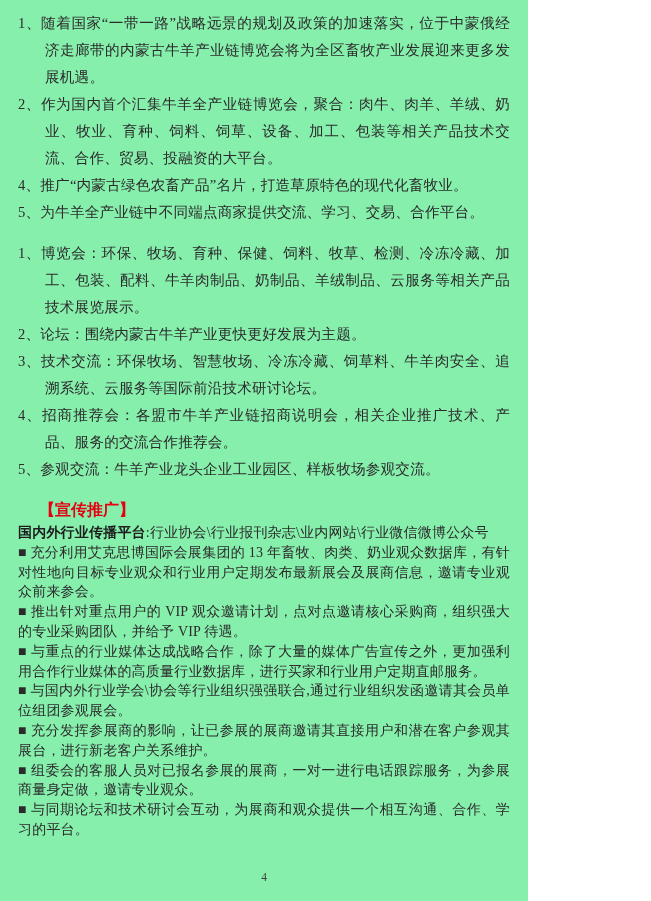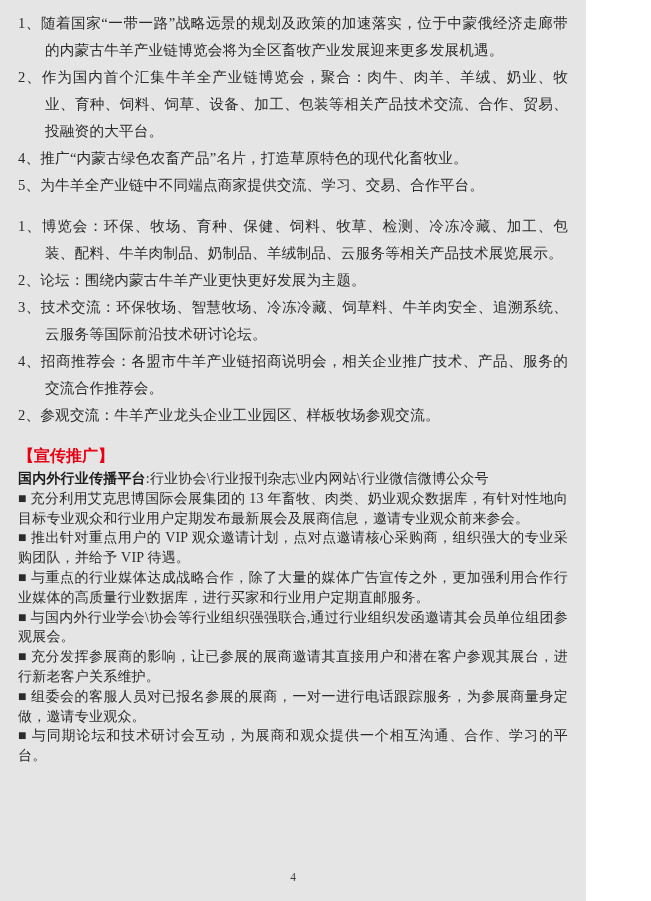--- a/index.html
+++ b/index.html
@@ -2,23 +2,23 @@
 <html><head>
 <meta charset="utf-8">
 <style>
   html, body {
     margin: 0;
     padding: 0;
     background: #ffffff;
   }
   .page {
     position: relative;
-    width: 586px;
+    width: 528px;
     height: 901px;
-    background: #e5e5e5;
+    background: #86efac;
     overflow: hidden;
     color: #2b2b2b;
     font-family: "Liberation Serif", "DejaVu Serif", serif;
     box-sizing: border-box;
   }
   .content {
     padding: 10px 18px 0 18px;
   }
   
   .num-item {
@@ -31,21 +31,21 @@
     letter-spacing: 0.2px;
   }
   .sec-title {
     margin: 0;
     font-size: 16px;
     line-height: 27px;
     font-weight: bold;
     color: #e60012;
   }
   .conf-list { margin-top: 14px; }
-  .promo-title { margin-top: 13px; }
+  .promo-title { margin-top: 13px; margin-left: 21px; }
   
   .promo-line {
     margin: 0;
     font-size: 14px;
     line-height: 19.8px;
     text-align: justify;
     letter-spacing: 0.2px;
   }
   .platform-label { font-weight: bold; color: #1e1e1e; }
   .page-num {
@@ -71,21 +71,21 @@
       <p class="num-item">4、推广“内蒙古绿色农畜产品”名片，打造草原特色的现代化畜牧业。</p>
       <p class="num-item">5、为牛羊全产业链中不同端点商家提供交流、学习、交易、合作平台。</p>
     </section>
 
 
     <section class="conf-list">
       <p class="num-item">1、博览会：环保、牧场、育种、保健、饲料、牧草、检测、冷冻冷藏、加工、包装、配料、牛羊肉制品、奶制品、羊绒制品、云服务等相关产品技术展览展示。</p>
       <p class="num-item">2、论坛：围绕内蒙古牛羊产业更快更好发展为主题。</p>
       <p class="num-item">3、技术交流：环保牧场、智慧牧场、冷冻冷藏、饲草料、牛羊肉安全、追溯系统、云服务等国际前沿技术研讨论坛。</p>
       <p class="num-item">4、招商推荐会：各盟市牛羊产业链招商说明会，相关企业推广技术、产品、服务的交流合作推荐会。</p>
-      <p class="num-item">2、参观交流：牛羊产业龙头企业工业园区、样板牧场参观交流。</p>
+      <p class="num-item">5、参观交流：牛羊产业龙头企业工业园区、样板牧场参观交流。</p>
     </section>
 
     <h2 class="sec-title promo-title">【宣传推广】</h2>
 
     <section>
       <p class="promo-line"><span class="platform-label">国内外行业传播平台</span><span>:行业协会\行业报刊杂志\业内网站\行业微信微博公众号</span></p>
       <p class="promo-line">■ 充分利用艾克思博国际会展集团的 13 年畜牧、肉类、奶业观众数据库，有针对性地向目标专业观众和行业用户定期发布最新展会及展商信息，邀请专业观众前来参会。</p>
       <p class="promo-line">■ 推出针对重点用户的 VIP 观众邀请计划，点对点邀请核心采购商，组织强大的专业采购团队，并给予 VIP 待遇。</p>
       <p class="promo-line">■ 与重点的行业媒体达成战略合作，除了大量的媒体广告宣传之外，更加强利用合作行业媒体的高质量行业数据库，进行买家和行业用户定期直邮服务。</p>
       <p class="promo-line">■ 与国内外行业学会\协会等行业组织强强联合,通过行业组织发函邀请其会员单位组团参观展会。</p>

